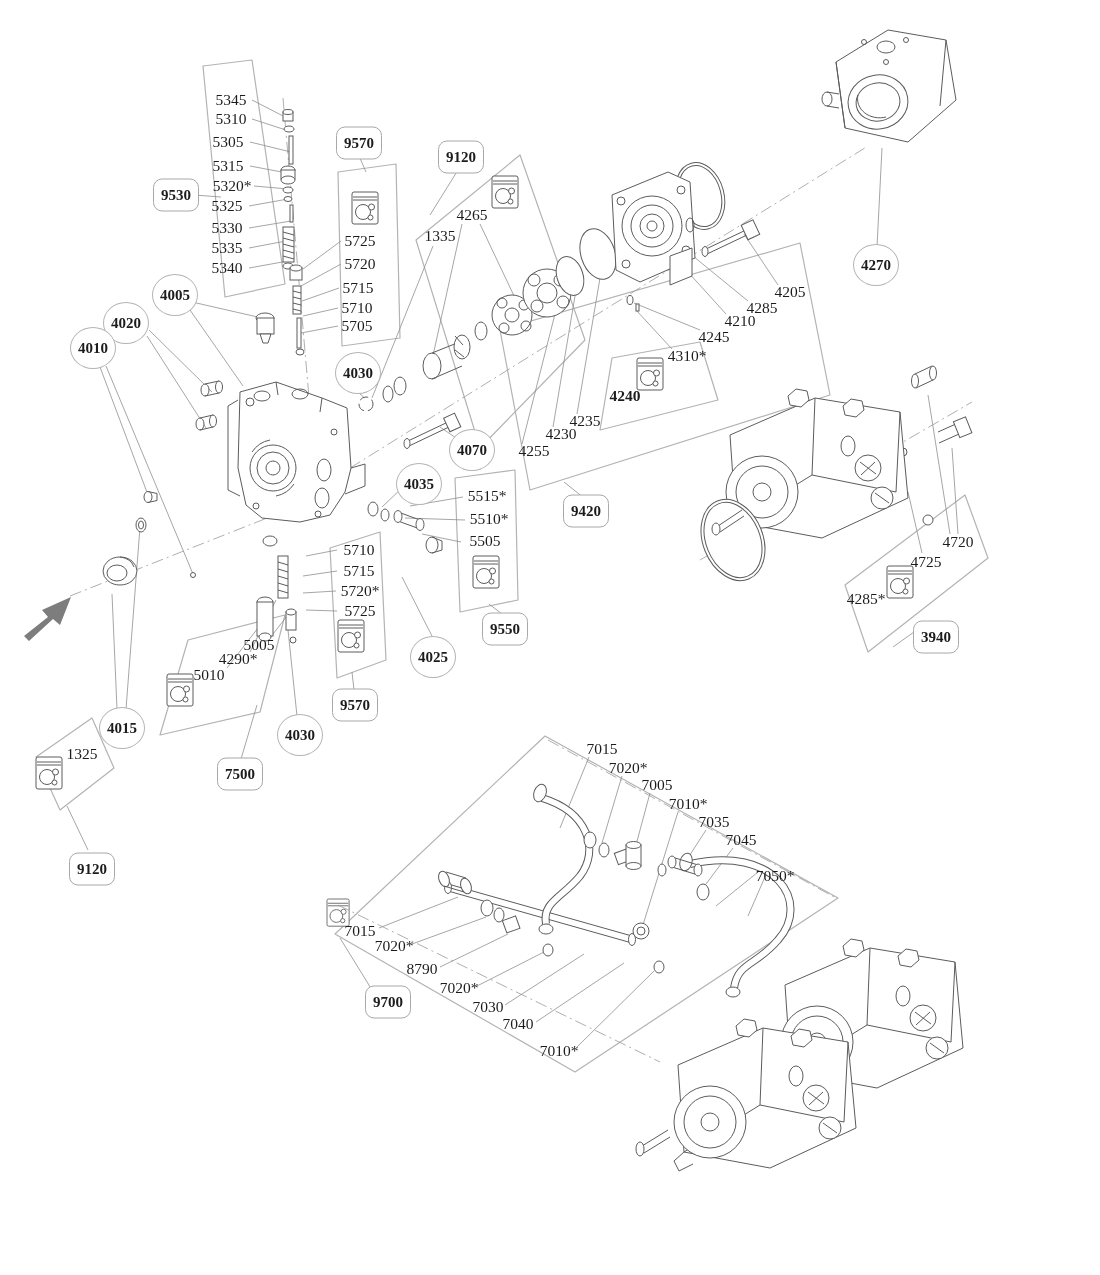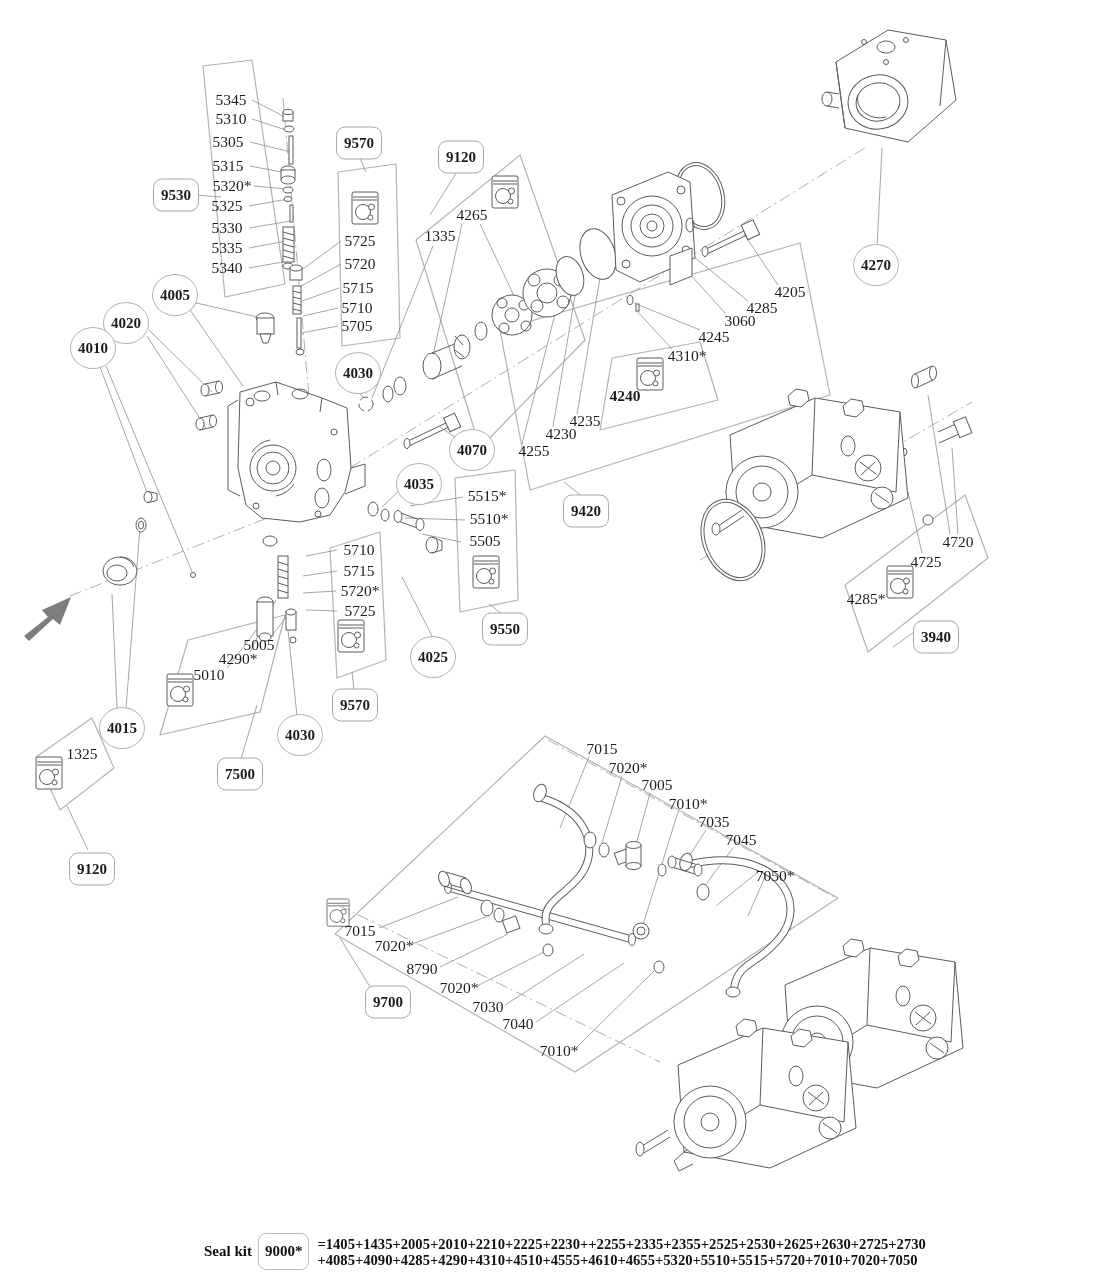--- a/index.html
+++ b/index.html
@@ -399,21 +399,21 @@
 <div class="lbl" style="left:360px;top:264px">5720</div>
 <div class="lbl" style="left:358px;top:288px">5715</div>
 <div class="lbl" style="left:357px;top:308px">5710</div>
 <div class="lbl" style="left:357px;top:326px">5705</div>
 <div class="lbl b" style="left:461px;top:157px">9120</div>
 <div class="lbl" style="left:472px;top:215px">4265</div>
 <div class="lbl" style="left:440px;top:236px">1335</div>
 <div class="lbl c" style="left:876px;top:265px">4270</div>
 <div class="lbl" style="left:790px;top:292px">4205</div>
 <div class="lbl" style="left:762px;top:308px">4285</div>
-<div class="lbl" style="left:740px;top:321px">3060</div>
+<div class="lbl" style="left:740px;top:321px">4210</div>
 <div class="lbl" style="left:714px;top:337px">4245</div>
 <div class="lbl" style="left:687px;top:356px">4310*</div>
 <div class="lbl bold" style="left:625px;top:396px">4240</div>
 <div class="lbl c" style="left:175px;top:295px">4005</div>
 <div class="lbl c" style="left:126px;top:323px">4020</div>
 <div class="lbl c" style="left:93px;top:348px">4010</div>
 <div class="lbl c" style="left:358px;top:373px">4030</div>
 <div class="lbl c" style="left:472px;top:450px">4070</div>
 <div class="lbl c" style="left:419px;top:484px">4035</div>
 <div class="lbl" style="left:585px;top:421px">4235</div>
@@ -451,22 +451,14 @@
 <div class="lbl" style="left:775px;top:876px">7050*</div>
 <div class="lbl" style="left:360px;top:931px">7015</div>
 <div class="lbl" style="left:394px;top:946px">7020*</div>
 <div class="lbl" style="left:422px;top:969px">8790</div>
 <div class="lbl" style="left:459px;top:988px">7020*</div>
 <div class="lbl" style="left:488px;top:1007px">7030</div>
 <div class="lbl" style="left:518px;top:1024px">7040</div>
 <div class="lbl" style="left:559px;top:1051px">7010*</div>
 <div class="lbl b" style="left:388px;top:1002px">9700</div>
 
-<div class="sealkit">
-  <span class="sk-prefix">Seal kit</span>
-  <span class="sk-box">9000*</span>
-  <span class="sk-lines">
-    <span style="display:block">=1405+1435+2005+2010+2210+2225+2230++2255+2335+2355+2525+2530+2625+2630+2725+2730</span>
-    <span style="display:block">+4085+4090+4285+4290+4310+4510+4555+4610+4655+5320+5510+5515+5720+7010+7020+7050</span>
-  </span>
+
 </div>
 
-</div>
-
 </body></html>

